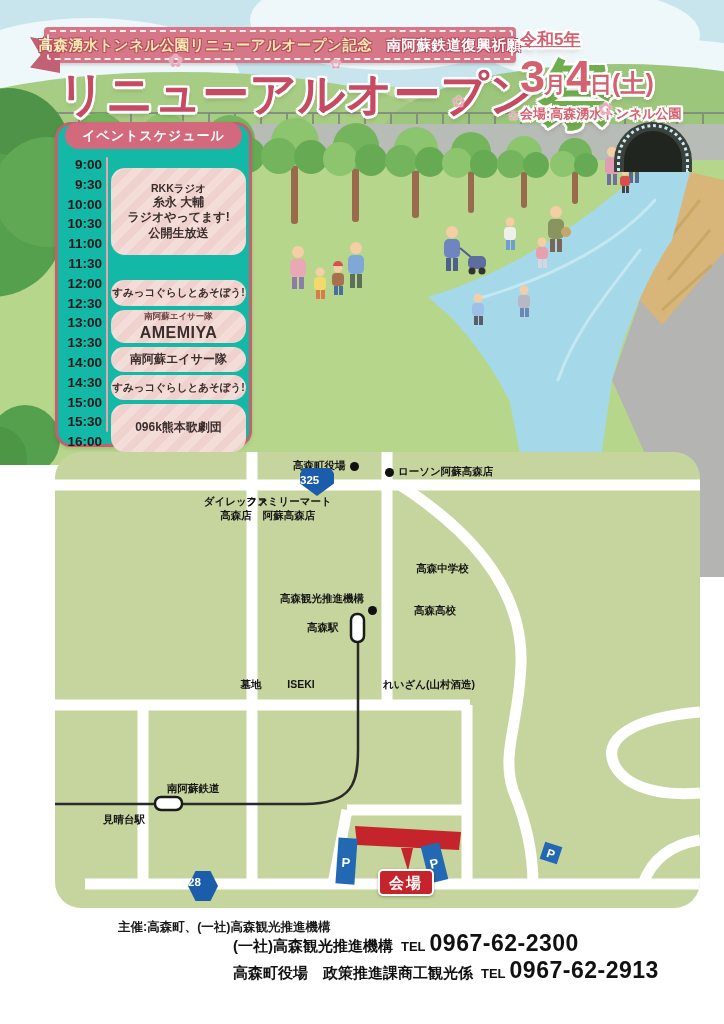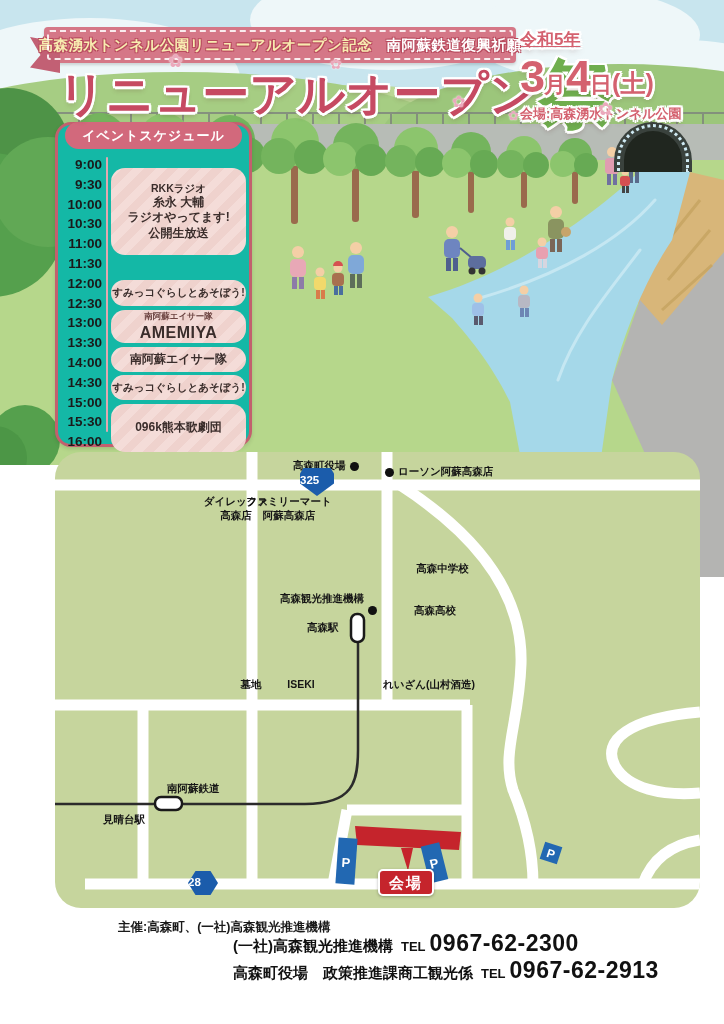--- a/index.html
+++ b/index.html
@@ -71,21 +71,21 @@
   .poi { position:absolute; font-size:10.5px; font-weight:bold; color:#151515; white-space:nowrap;
          display:flex; align-items:center; gap:4px; z-index:3; }
   .dot { width:9px; height:9px; border-radius:50%; background:#111; flex:none; }
   .stack { position:absolute; text-align:center; font-size:10.5px; font-weight:bold; color:#151515; z-index:3; }
   .stack .dot { margin:0 auto 2px auto; }
   .stack.dot-after .dot { margin:2px auto 0 auto; }
   .maplabel { position:absolute; font-size:10.5px; font-weight:bold; color:#151515; white-space:nowrap; z-index:3; }
   .badge { position:absolute; background:#1b5cab; color:#fff; font-weight:bold; text-align:left; z-index:3; }
   .badge-325 { left:245px; top:16px; width:34px; height:28px; font-size:11.5px; line-height:24px;
          clip-path:polygon(10% 0,90% 0,100% 20%,100% 55%,50% 100%,0 55%,0 20%); }
-  .badge-28 { left:133px; top:419px; width:30px; height:24px; font-size:11.5px; line-height:23px;
+  .badge-28 { left:133px; top:419px; width:30px; height:30px; font-size:11.5px; line-height:23px;
          clip-path:polygon(25% 0,75% 0,100% 50%,75% 100%,25% 100%,0 50%); }
   .venue-tag { position:absolute; left:323px; top:417px; width:56px; height:27px; background:#c5242c;
          border:2px solid #fff; border-radius:5px; color:#fff; font-size:15px; font-weight:bold;
          text-align:center; line-height:23px; z-index:4; box-shadow:0 1px 3px rgba(0,0,0,.3); letter-spacing:2px; }
 
   
   .organizer { position:absolute; left:118px; top:919px; font-size:12.5px; font-weight:bold; color:#1a1a1a; z-index:16; }
   .contact-box { position:absolute; left:117px; top:937px; width:105px; height:38px; background:#1a1a1a;
          color:#fff; font-size:13px; font-weight:bold; text-align:center; line-height:38px; z-index:16; }
   .contact-lines { position:absolute; left:233px; top:930px; z-index:16; color:#111; }

